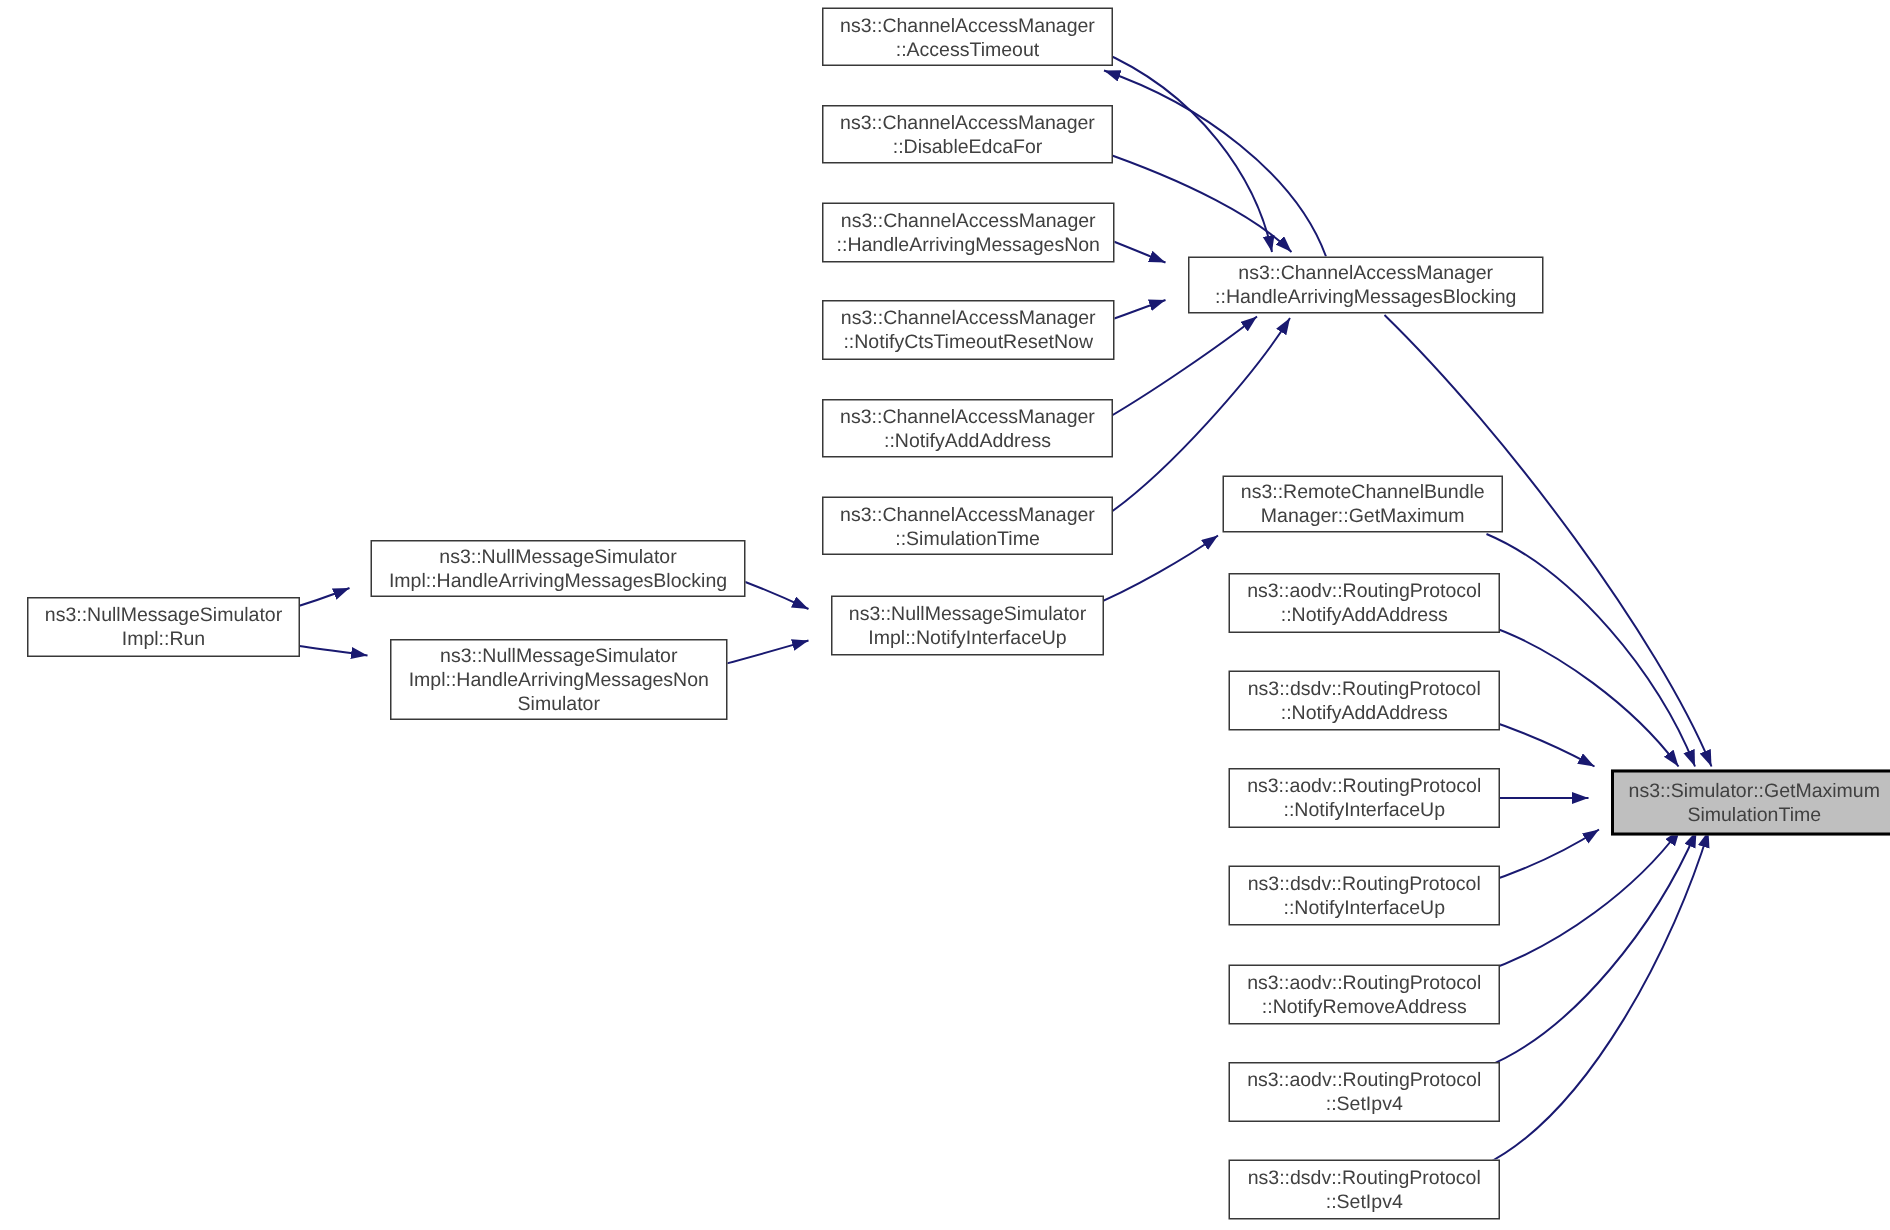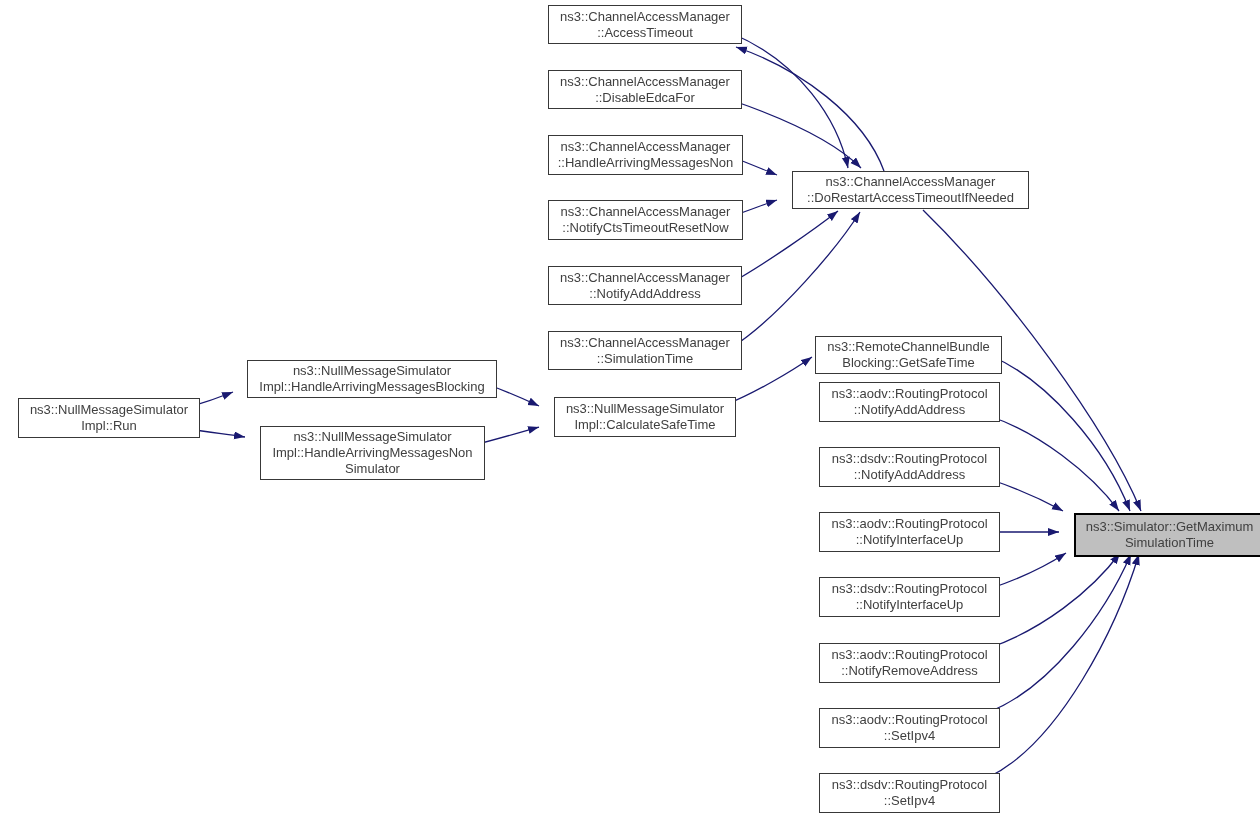--- a/index.html
+++ b/index.html
@@ -95,42 +95,42 @@
       <div class="node" style="left: 536px; top: 266px; width: 194px; height: 39px;">
         <span>ns3::ChannelAccessManager</span>
         <span>::NotifyAddAddress</span>
       </div>
       <div class="node" style="left: 536px; top: 331px; width: 194px; height: 39px;">
         <span>ns3::ChannelAccessManager</span>
         <span>::SimulationTime</span>
       </div>
       <div class="node" style="left: 780px; top: 171px; width: 237px; height: 38px;">
         <span>ns3::ChannelAccessManager</span>
-        <span>::DoRestartAccessTimeoutIfNeeded</span>
+        <span>::HandleArrivingMessagesBlocking</span>
       </div>
       <div class="node" style="left: 6px; top: 398px; width: 182px; height: 40px;">
         <span>ns3::NullMessageSimulator</span>
         <span>Impl::Run</span>
       </div>
       <div class="node" style="left: 235px; top: 360px; width: 250px; height: 38px;">
         <span>ns3::NullMessageSimulator</span>
         <span>Impl::HandleArrivingMessagesBlocking</span>
       </div>
       <div class="node" style="left: 248px; top: 426px; width: 225px; height: 54px;">
         <span>ns3::NullMessageSimulator</span>
         <span>Impl::HandleArrivingMessagesNon</span>
         <span>Simulator</span>
       </div>
       <div class="node" style="left: 542px; top: 397px; width: 182px; height: 40px;">
         <span>ns3::NullMessageSimulator</span>
-        <span>Impl::CalculateSafeTime</span>
+        <span>Impl::NotifyInterfaceUp</span>
       </div>
-      <div class="node" style="left: 803px; top: 336px; width: 187px; height: 38px;">
+      <div class="node" style="left: 803px; top: 317px; width: 187px; height: 38px;">
         <span>ns3::RemoteChannelBundle</span>
-        <span>Blocking::GetSafeTime</span>
+        <span>Manager::GetMaximum</span>
       </div>
       <div class="node" style="left: 807px; top: 382px; width: 181px; height: 40px;">
         <span>ns3::aodv::RoutingProtocol</span>
         <span>::NotifyAddAddress</span>
       </div>
       <div class="node" style="left: 807px; top: 447px; width: 181px; height: 40px;">
         <span>ns3::dsdv::RoutingProtocol</span>
         <span>::NotifyAddAddress</span>
       </div>
       <div class="node" style="left: 807px; top: 512px; width: 181px; height: 40px;">

